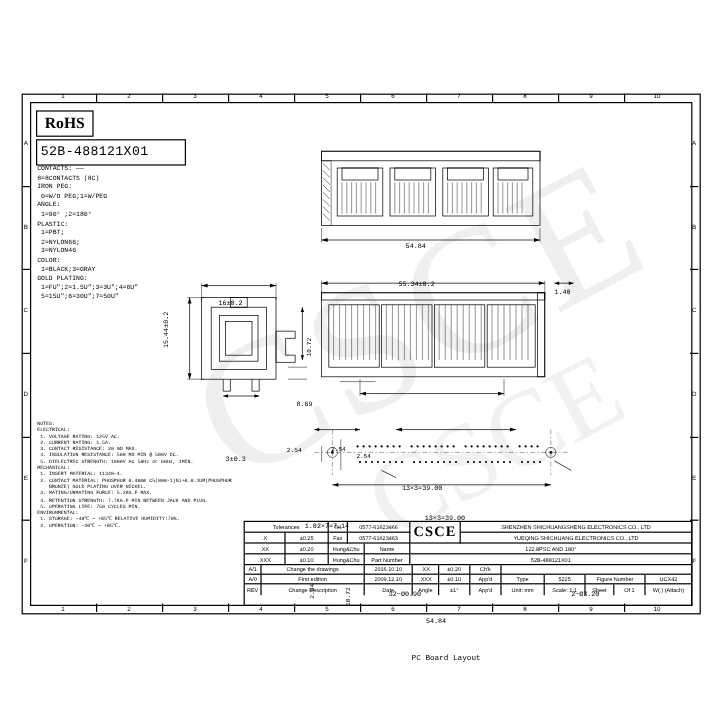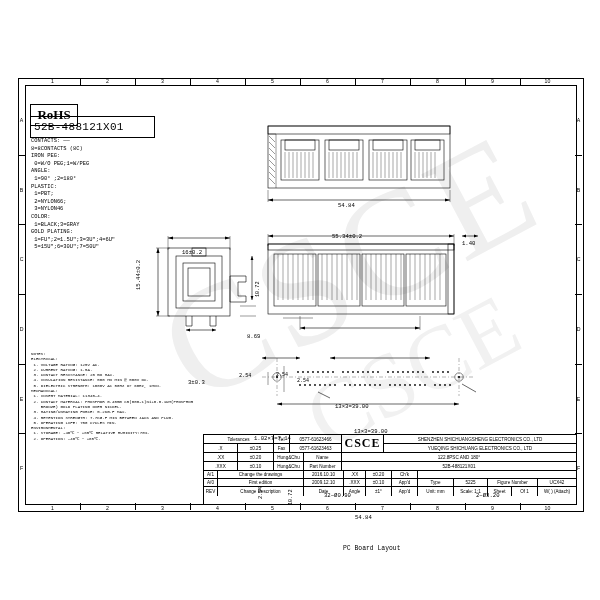--- a/index.html
+++ b/index.html
@@ -15,21 +15,21 @@
   
   #wm{position:absolute;left:150px;top:180px;font-size:150px;color:#efefef;
       font-family:"Liberation Serif",serif;transform:rotate(-28deg);
       letter-spacing:6px;z-index:0;pointer-events:none;}
   #wm2{position:absolute;left:300px;top:320px;font-size:90px;color:#f1f1f1;
       font-family:"Liberation Serif",serif;transform:rotate(-28deg);z-index:0;}
   .z1{position:relative;z-index:2;}
   
   #rohs{position:absolute;left:30px;top:92px;width:46px;height:20px;border:1px solid #000;
         font-family:"Liberation Serif",serif;font-weight:bold;font-size:13px;
-        display:flex;align-items:center;justify-content:center;margin-top:12px;}
+        display:flex;align-items:center;justify-content:center;}
   #partbox{position:absolute;left:30px;top:116px;width:120px;height:20px;border:1px solid #000;
         font-size:11px;display:flex;align-items:center;padding-left:3px;letter-spacing:0.3px;}
   #speclist{position:absolute;left:31px;top:138px;width:150px;font-size:5.4px;line-height:7.6px;}
   #speclist div{white-space:pre;}
   #notes{position:absolute;left:31px;top:352px;width:210px;font-size:4.1px;line-height:5.3px;}
   #notes div{white-space:pre;}
   svg{position:absolute;left:0;top:0;width:600px;height:600px;overflow:visible;}
   
   #tb{position:absolute;left:203px;top:434px;width:372px;height:69px;border:1px solid #000;font-size:4.6px;}
   #tb .cell{position:absolute;box-sizing:border-box;border-right:1px solid #000;border-bottom:1px solid #000;

